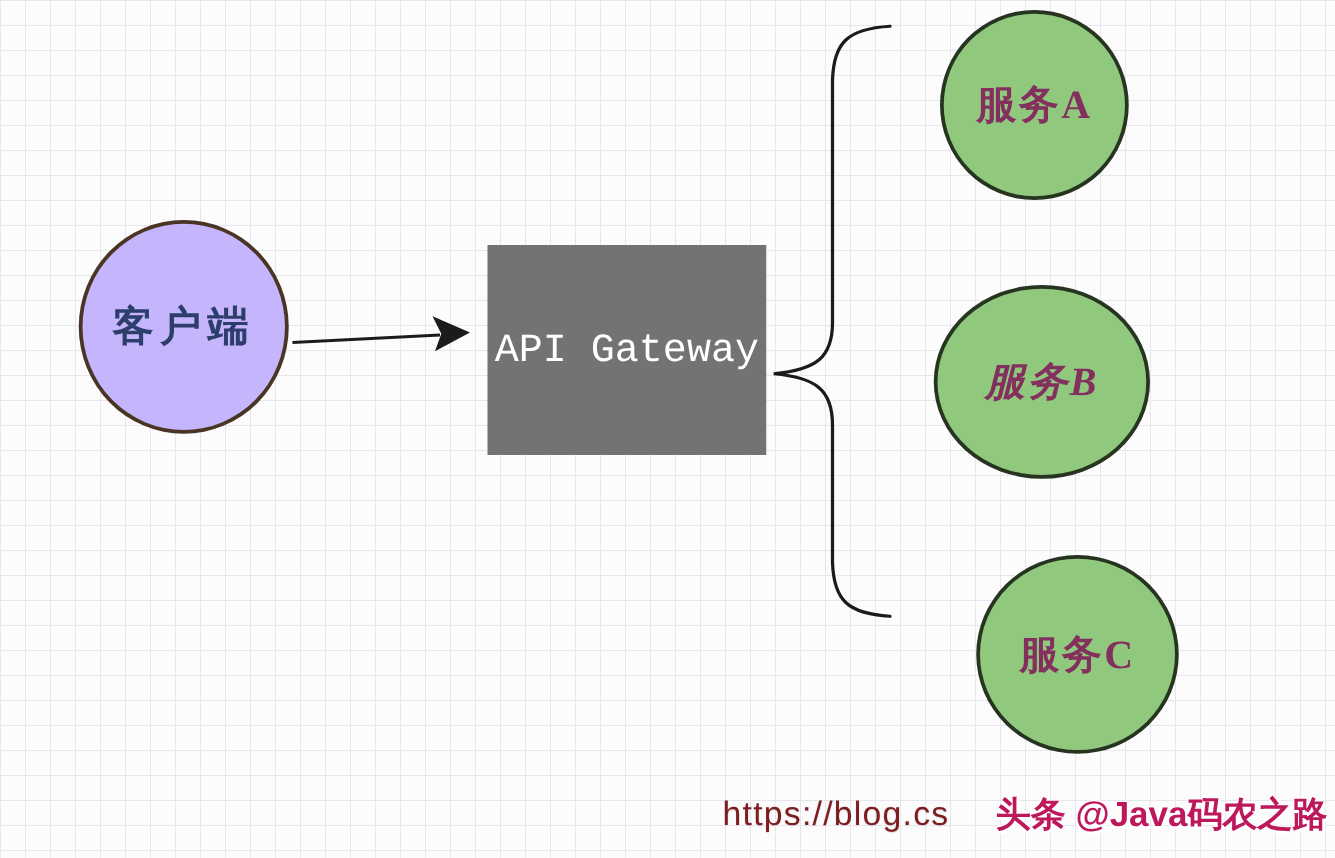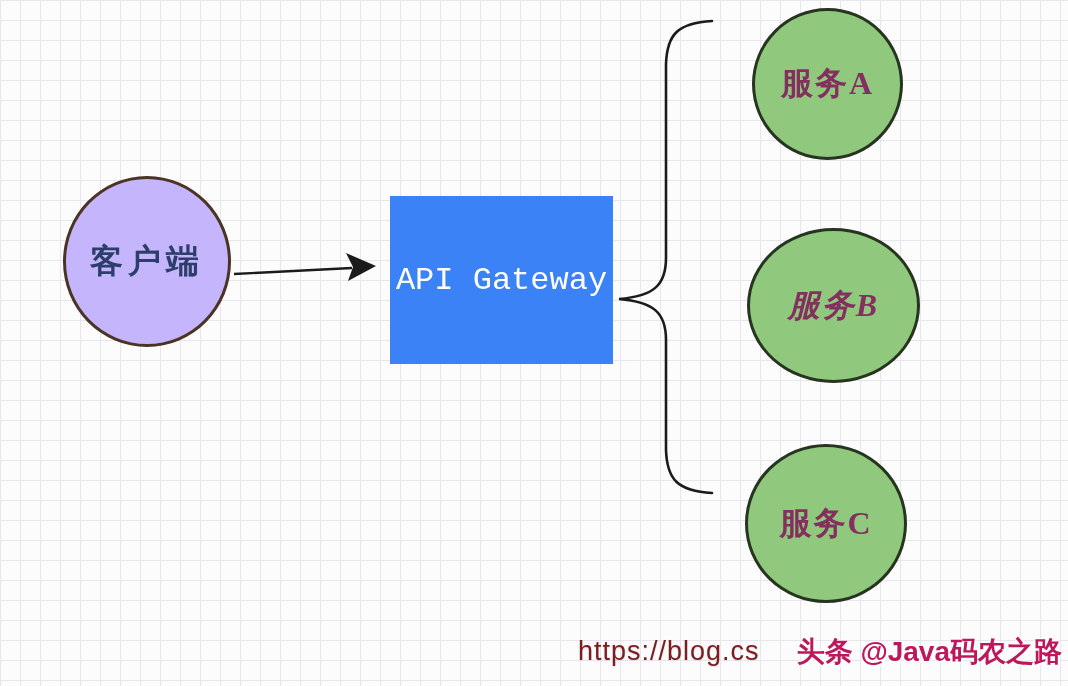--- a/index.html
+++ b/index.html
@@ -25,33 +25,33 @@
   .client-node{
     left:63px;top:176px;width:168px;height:171px;
     background:#c4b5fd;border:3px solid #4a3423;
   }
   .client-node .label{
     color:#2d3e6b;font-size:33px;letter-spacing:5px;
     font-family:"Liberation Serif", serif;font-weight:600;
   }
   .gateway-node{
     left:390px;top:196px;width:223px;height:168px;
-    background:#3b82f6;
+    background:#737373;
   }
   .gateway-node .label{
     color:#ffffff;font-size:32px;
     font-family:"Liberation Mono","DejaVu Sans Mono",monospace;
     white-space:nowrap;letter-spacing:0px;
   }
   .service-node{
     background:#90c97e;border:3px solid #263420;
   }
   .service-a{left:752px;top:8px;width:151px;height:152px;}
   .service-b{left:747px;top:228px;width:173px;height:155px;font-style:italic;}
-  .service-c{left:745px;top:444px;width:162px;height:159px;}
+  .service-c{left:781px;top:444px;width:162px;height:159px;}
   .service-node .label{
     color:#84305f;font-size:32px;letter-spacing:2px;
     font-family:"Liberation Serif", serif;font-weight:600;
   }
   .connector-layer{
     position:absolute;left:0;top:0;width:1068px;height:686px;
     pointer-events:none;
   }
   .watermark-url{
     position:absolute;left:578px;top:636px;

